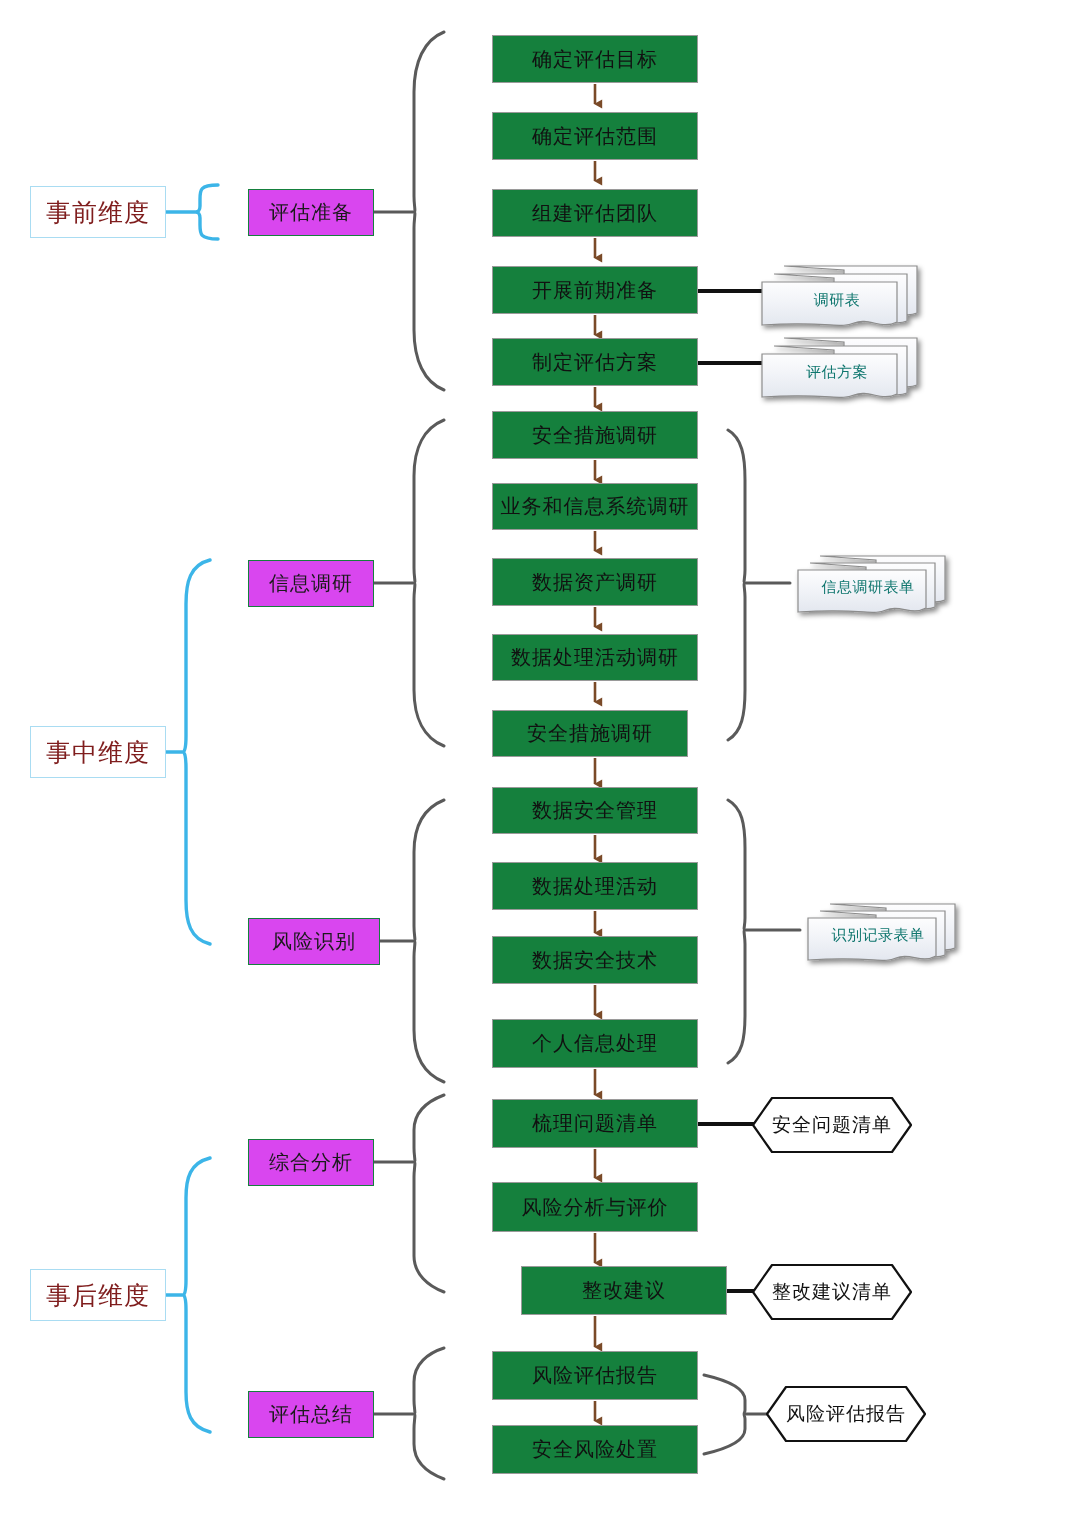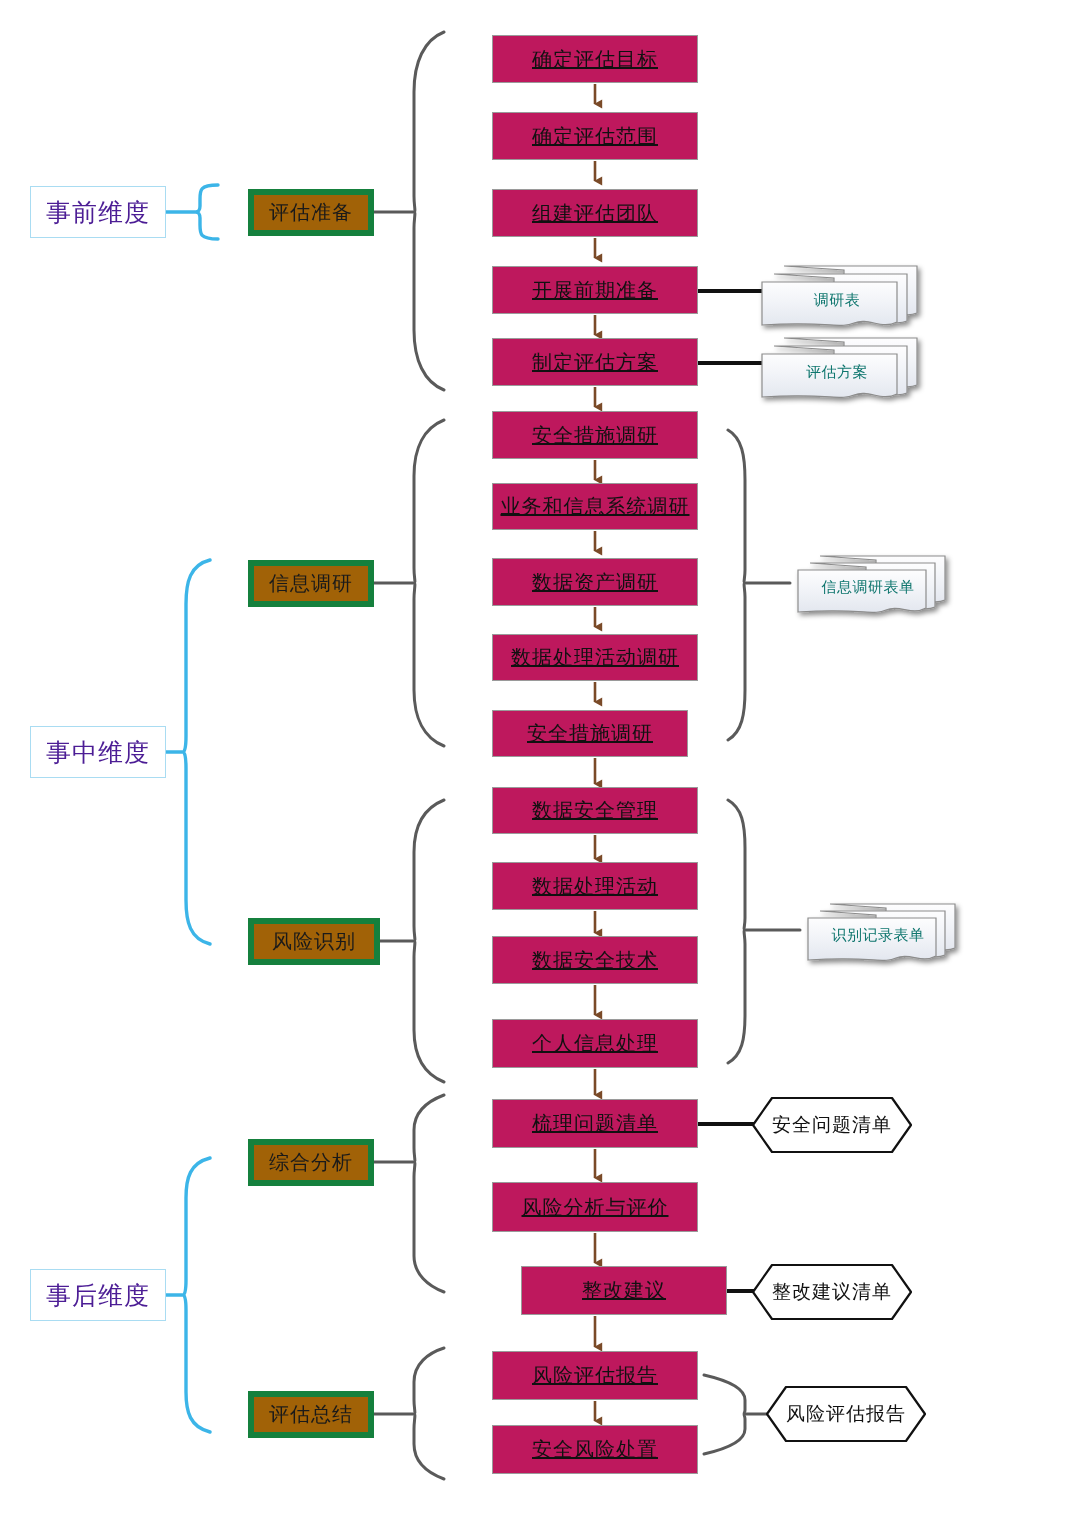--- a/index.html
+++ b/index.html
@@ -6,32 +6,32 @@
   body{width:1080px;height:1514px;position:relative;overflow:hidden;
        font-family:"Liberation Sans","DejaVu Sans",sans-serif;}
   #stage{position:absolute;left:0;top:0;width:1080px;height:1514px;}
 
   
   svg.layer{position:absolute;left:0;top:0;width:1080px;height:1514px;overflow:visible;
             pointer-events:none;}
 
   
   .dim-box{position:absolute;display:flex;align-items:center;justify-content:center;
-           background:#ffffff;border:1px solid #a9dcf2;color:#4c1d95;
+           background:#ffffff;border:1px solid #a9dcf2;color:#7f1d1d;
            font-size:25px;letter-spacing:1px;box-sizing:border-box;}
 
   
   .stage-box{position:absolute;display:flex;align-items:center;justify-content:center;
-             background:#a16207;border:6px solid #15803d;color:#1a1a1a;
+             background:#d946ef;border:1px solid #15803d;color:#1a1a1a;
              font-size:20px;letter-spacing:1px;box-sizing:border-box;}
 
   
   .proc-box{position:absolute;display:flex;align-items:center;justify-content:center;
-            background:#be185d;border:1px solid #9a9a9a;color:#111;
-            font-size:20px;letter-spacing:1px;box-sizing:border-box;text-decoration:underline;}
+            background:#15803d;border:1px solid #9a9a9a;color:#111;
+            font-size:20px;letter-spacing:1px;box-sizing:border-box;}
 
   
   .docstack{position:absolute;}
   .docstack svg{display:block;overflow:visible;}
   .docstack .doclabel{position:absolute;left:14px;top:0;width:118px;
         display:flex;align-items:center;justify-content:center;
         font-size:15px;color:#0f766e;letter-spacing:.5px;pointer-events:none;}
 
   
   .octa{position:absolute;}

